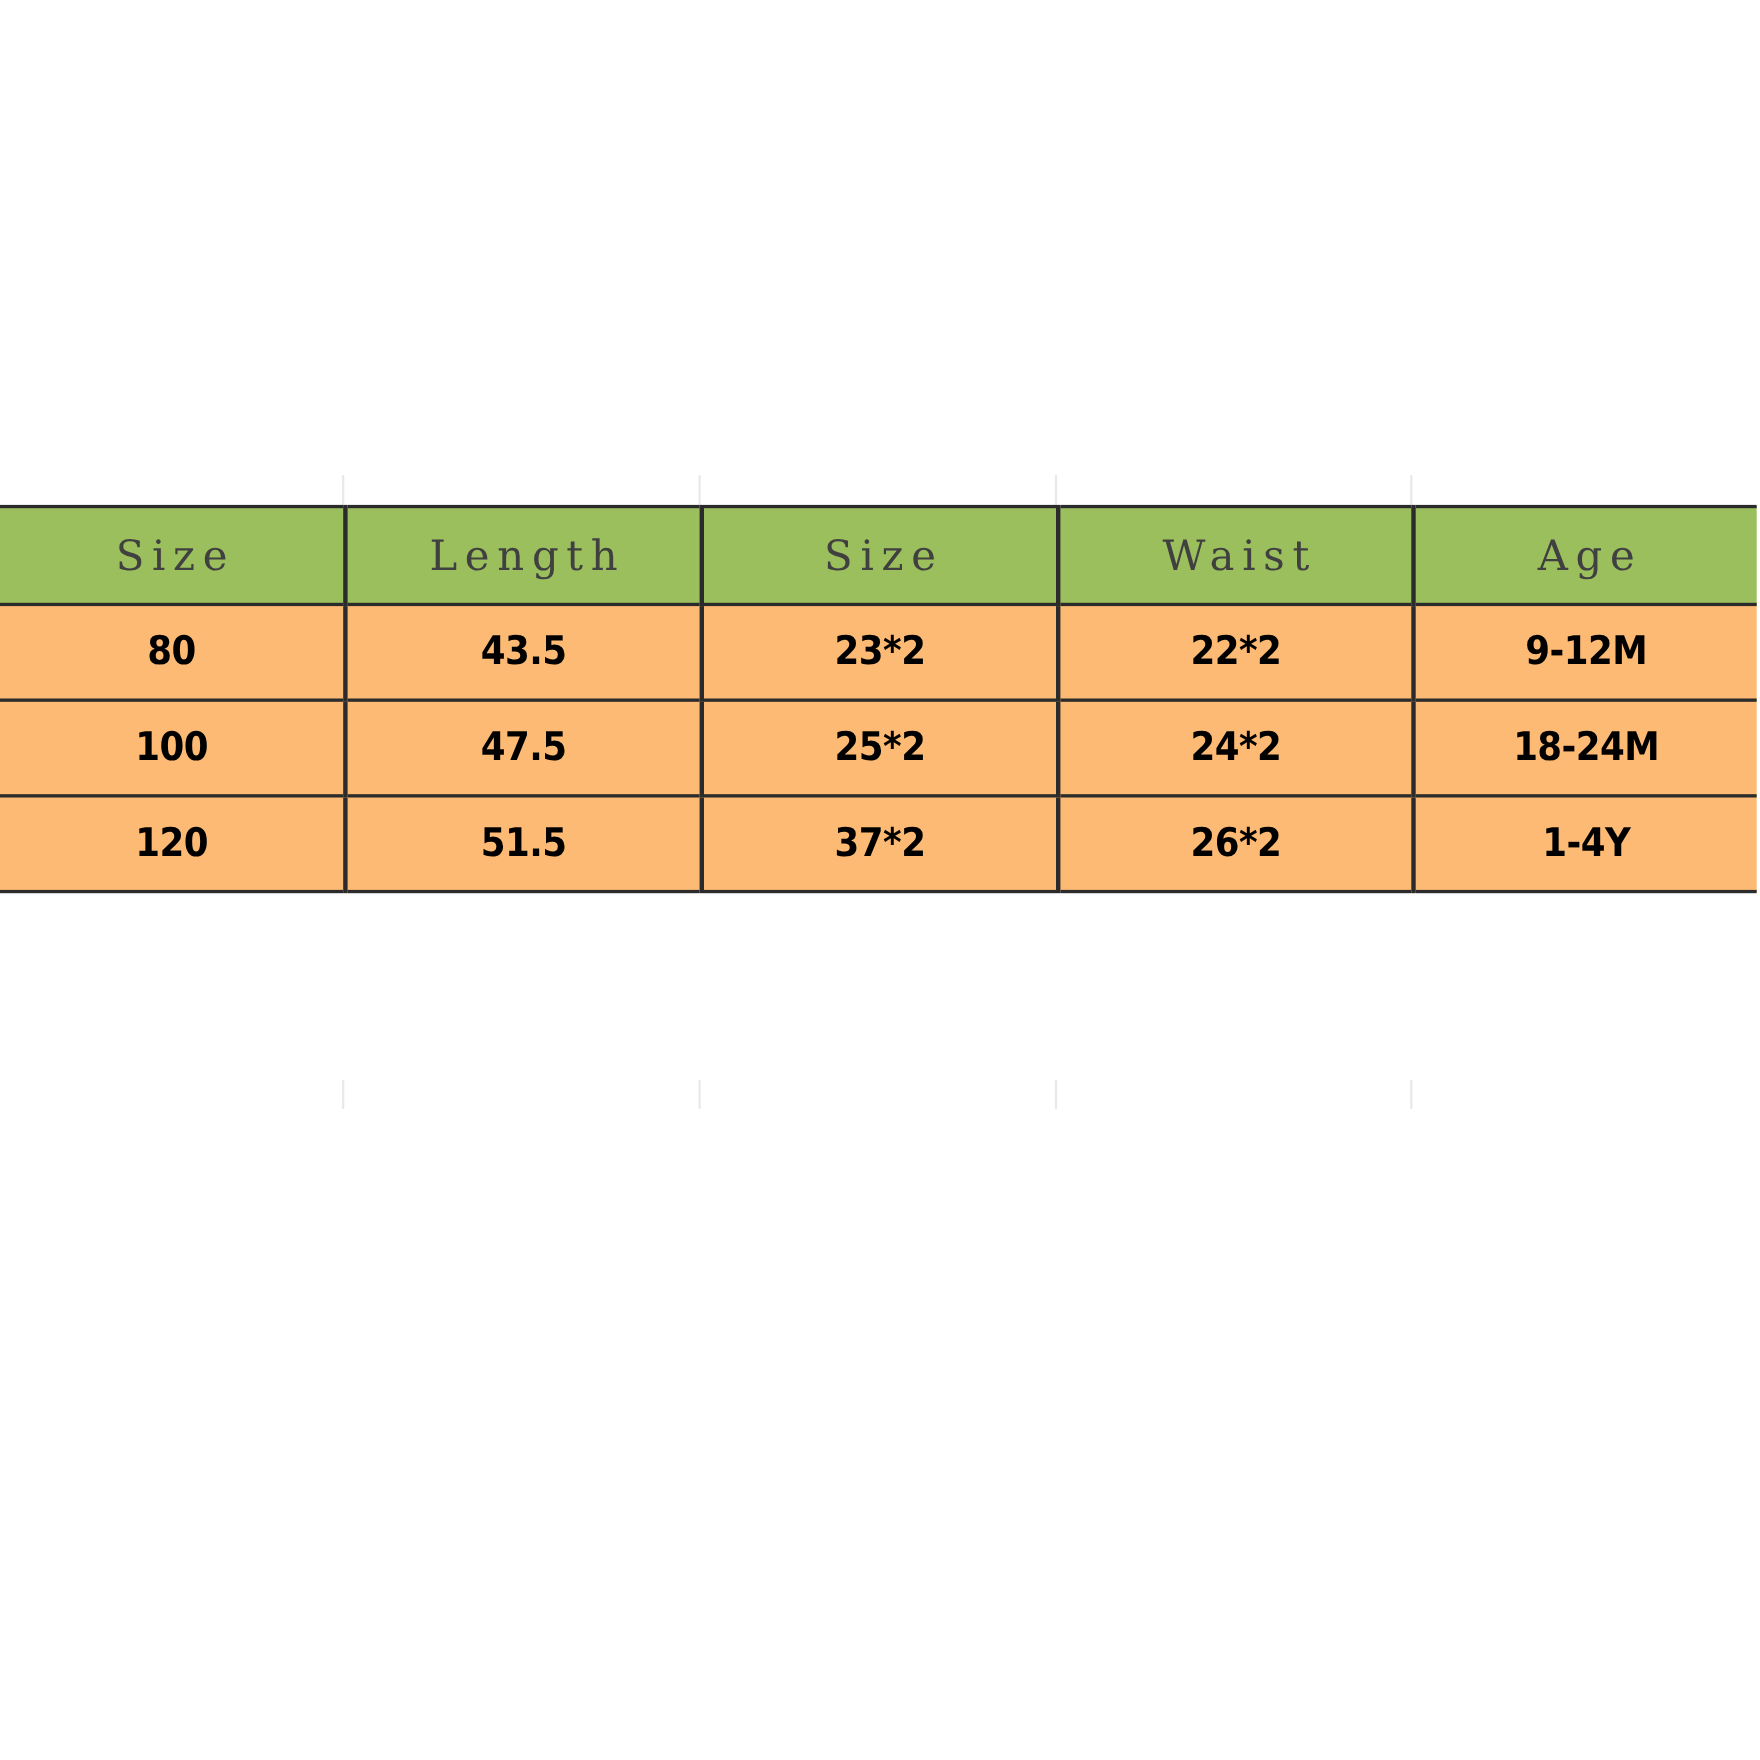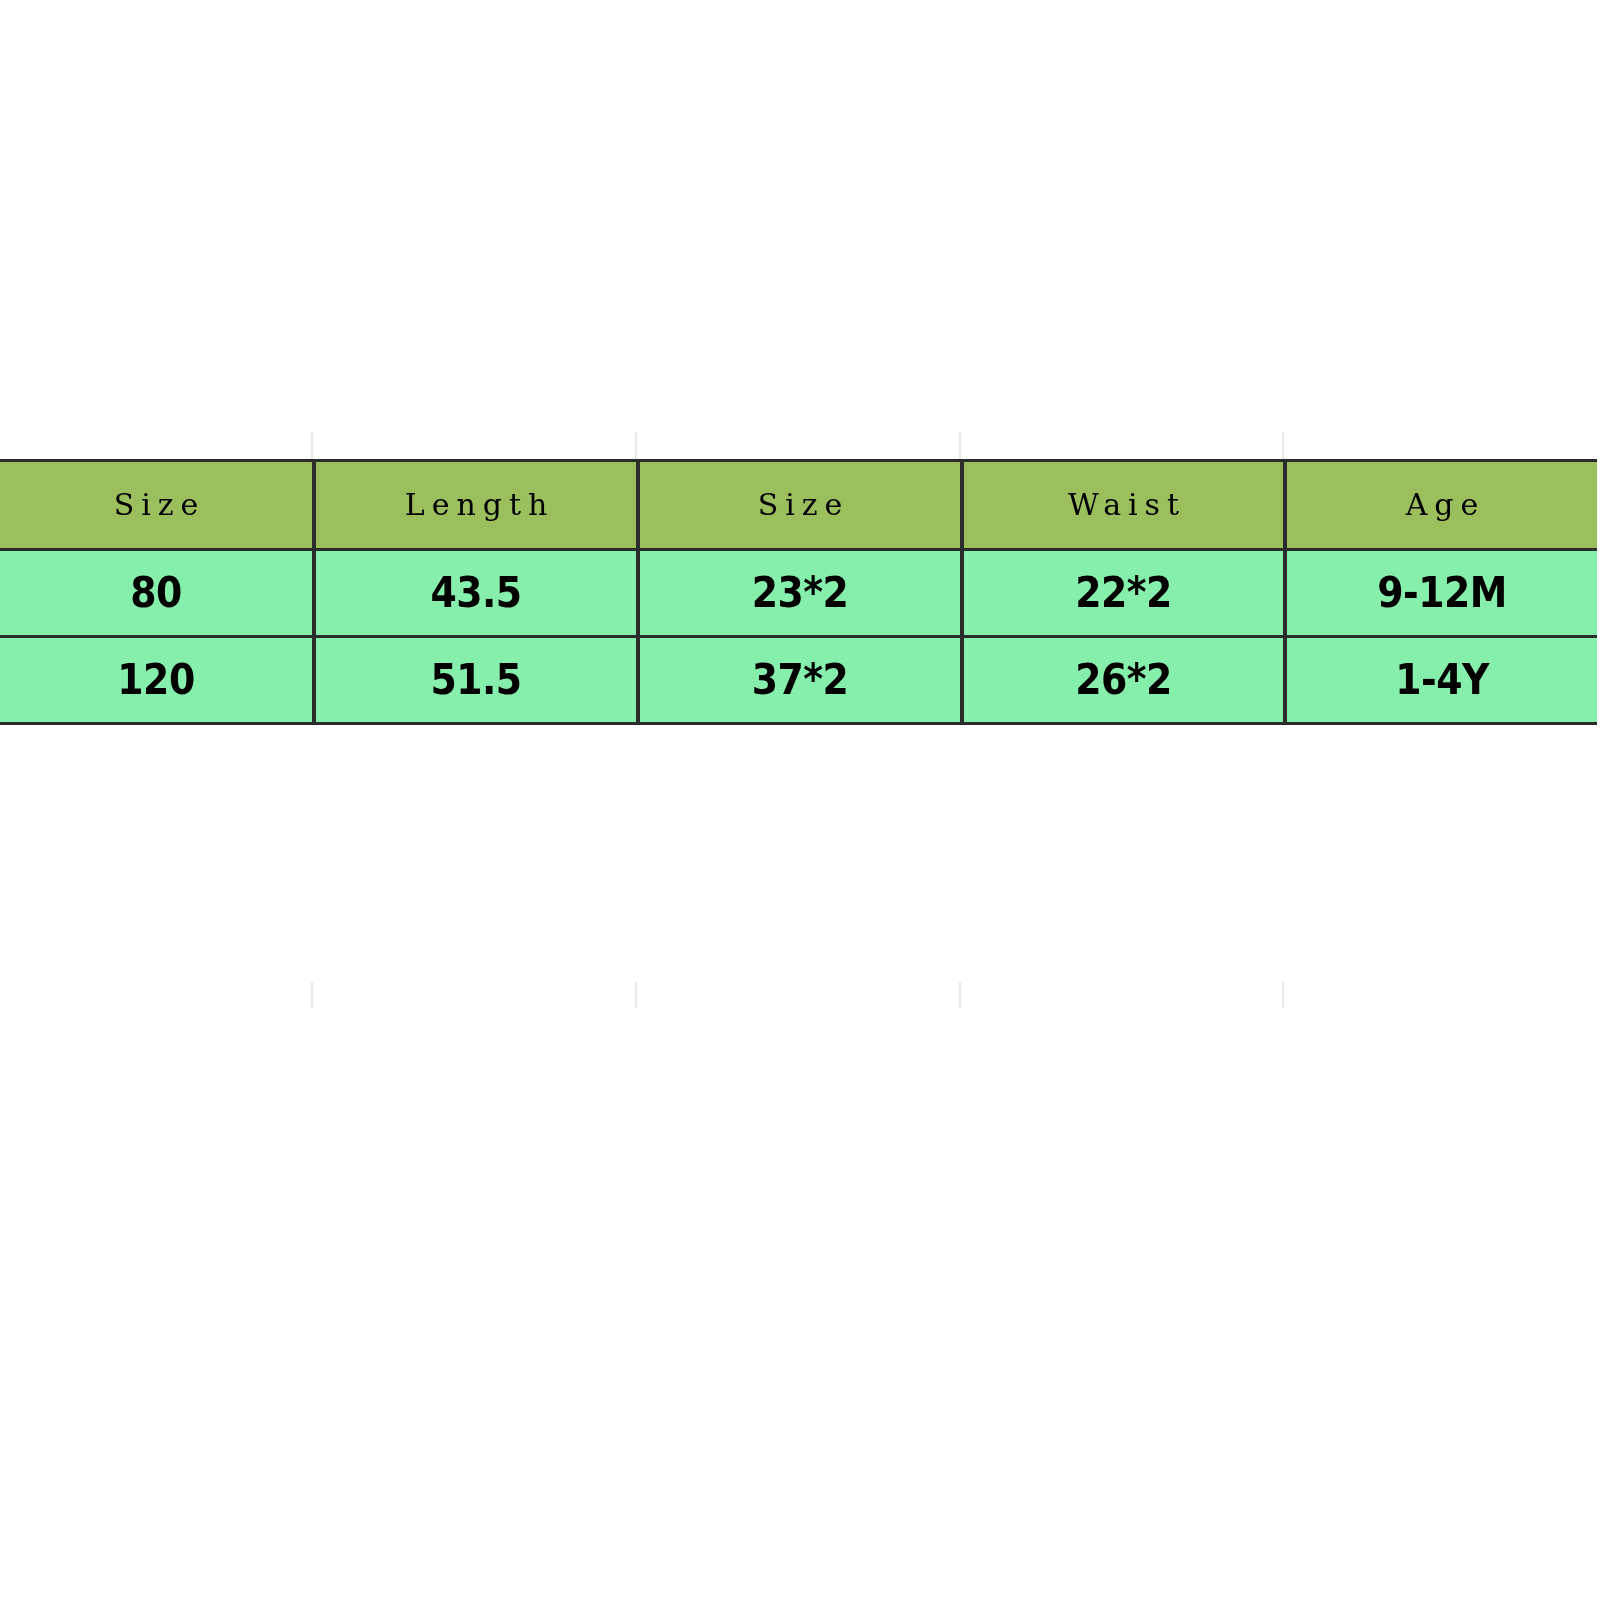--- a/index.html
+++ b/index.html
@@ -68,33 +68,33 @@
   table.size-table th:first-child,
   table.size-table td:first-child { border-left: none; }
   table.size-table th:last-child,
   table.size-table td:last-child { border-right: none; }
 
   table.size-table thead th {
     background: #9cbf5e;
     height: 86px;
     font-family: "DejaVu Serif", "Liberation Serif", serif;
     font-weight: 400;
-    font-size: 30px;
+    font-size: 38px;
     letter-spacing: 7px;
     text-indent: 7px;
     line-height: 1;
-    color: #000000;
+    color: #404040;
   }
 
   table.size-table tbody td {
     height: 84px;
-    background: #86efac;
+    background: #fdba74;
     font-family: "Liberation Sans Narrow", "DejaVu Sans Condensed", "Liberation Sans", sans-serif;
     font-weight: 700;
-    font-size: 42px;
+    font-size: 36px;
     letter-spacing: -0.5px;
     line-height: 1;
   }
 
   
   table.size-table tbody tr td { border-top-width: 3px; border-bottom-width: 3px; }
 </style>
 </head>
 <body>
 
@@ -130,20 +130,27 @@
       </thead>
       <tbody>
         <tr>
           <td>80</td>
           <td>43.5</td>
           <td>23*2</td>
           <td>22*2</td>
           <td>9-12M</td>
         </tr>
         <tr>
+          <td>100</td>
+          <td>47.5</td>
+          <td>25*2</td>
+          <td>24*2</td>
+          <td>18-24M</td>
+        </tr>
+        <tr>
           <td>120</td>
           <td>51.5</td>
           <td>37*2</td>
           <td>26*2</td>
           <td>1-4Y</td>
         </tr>
       </tbody>
     </table>
   </div>
 

